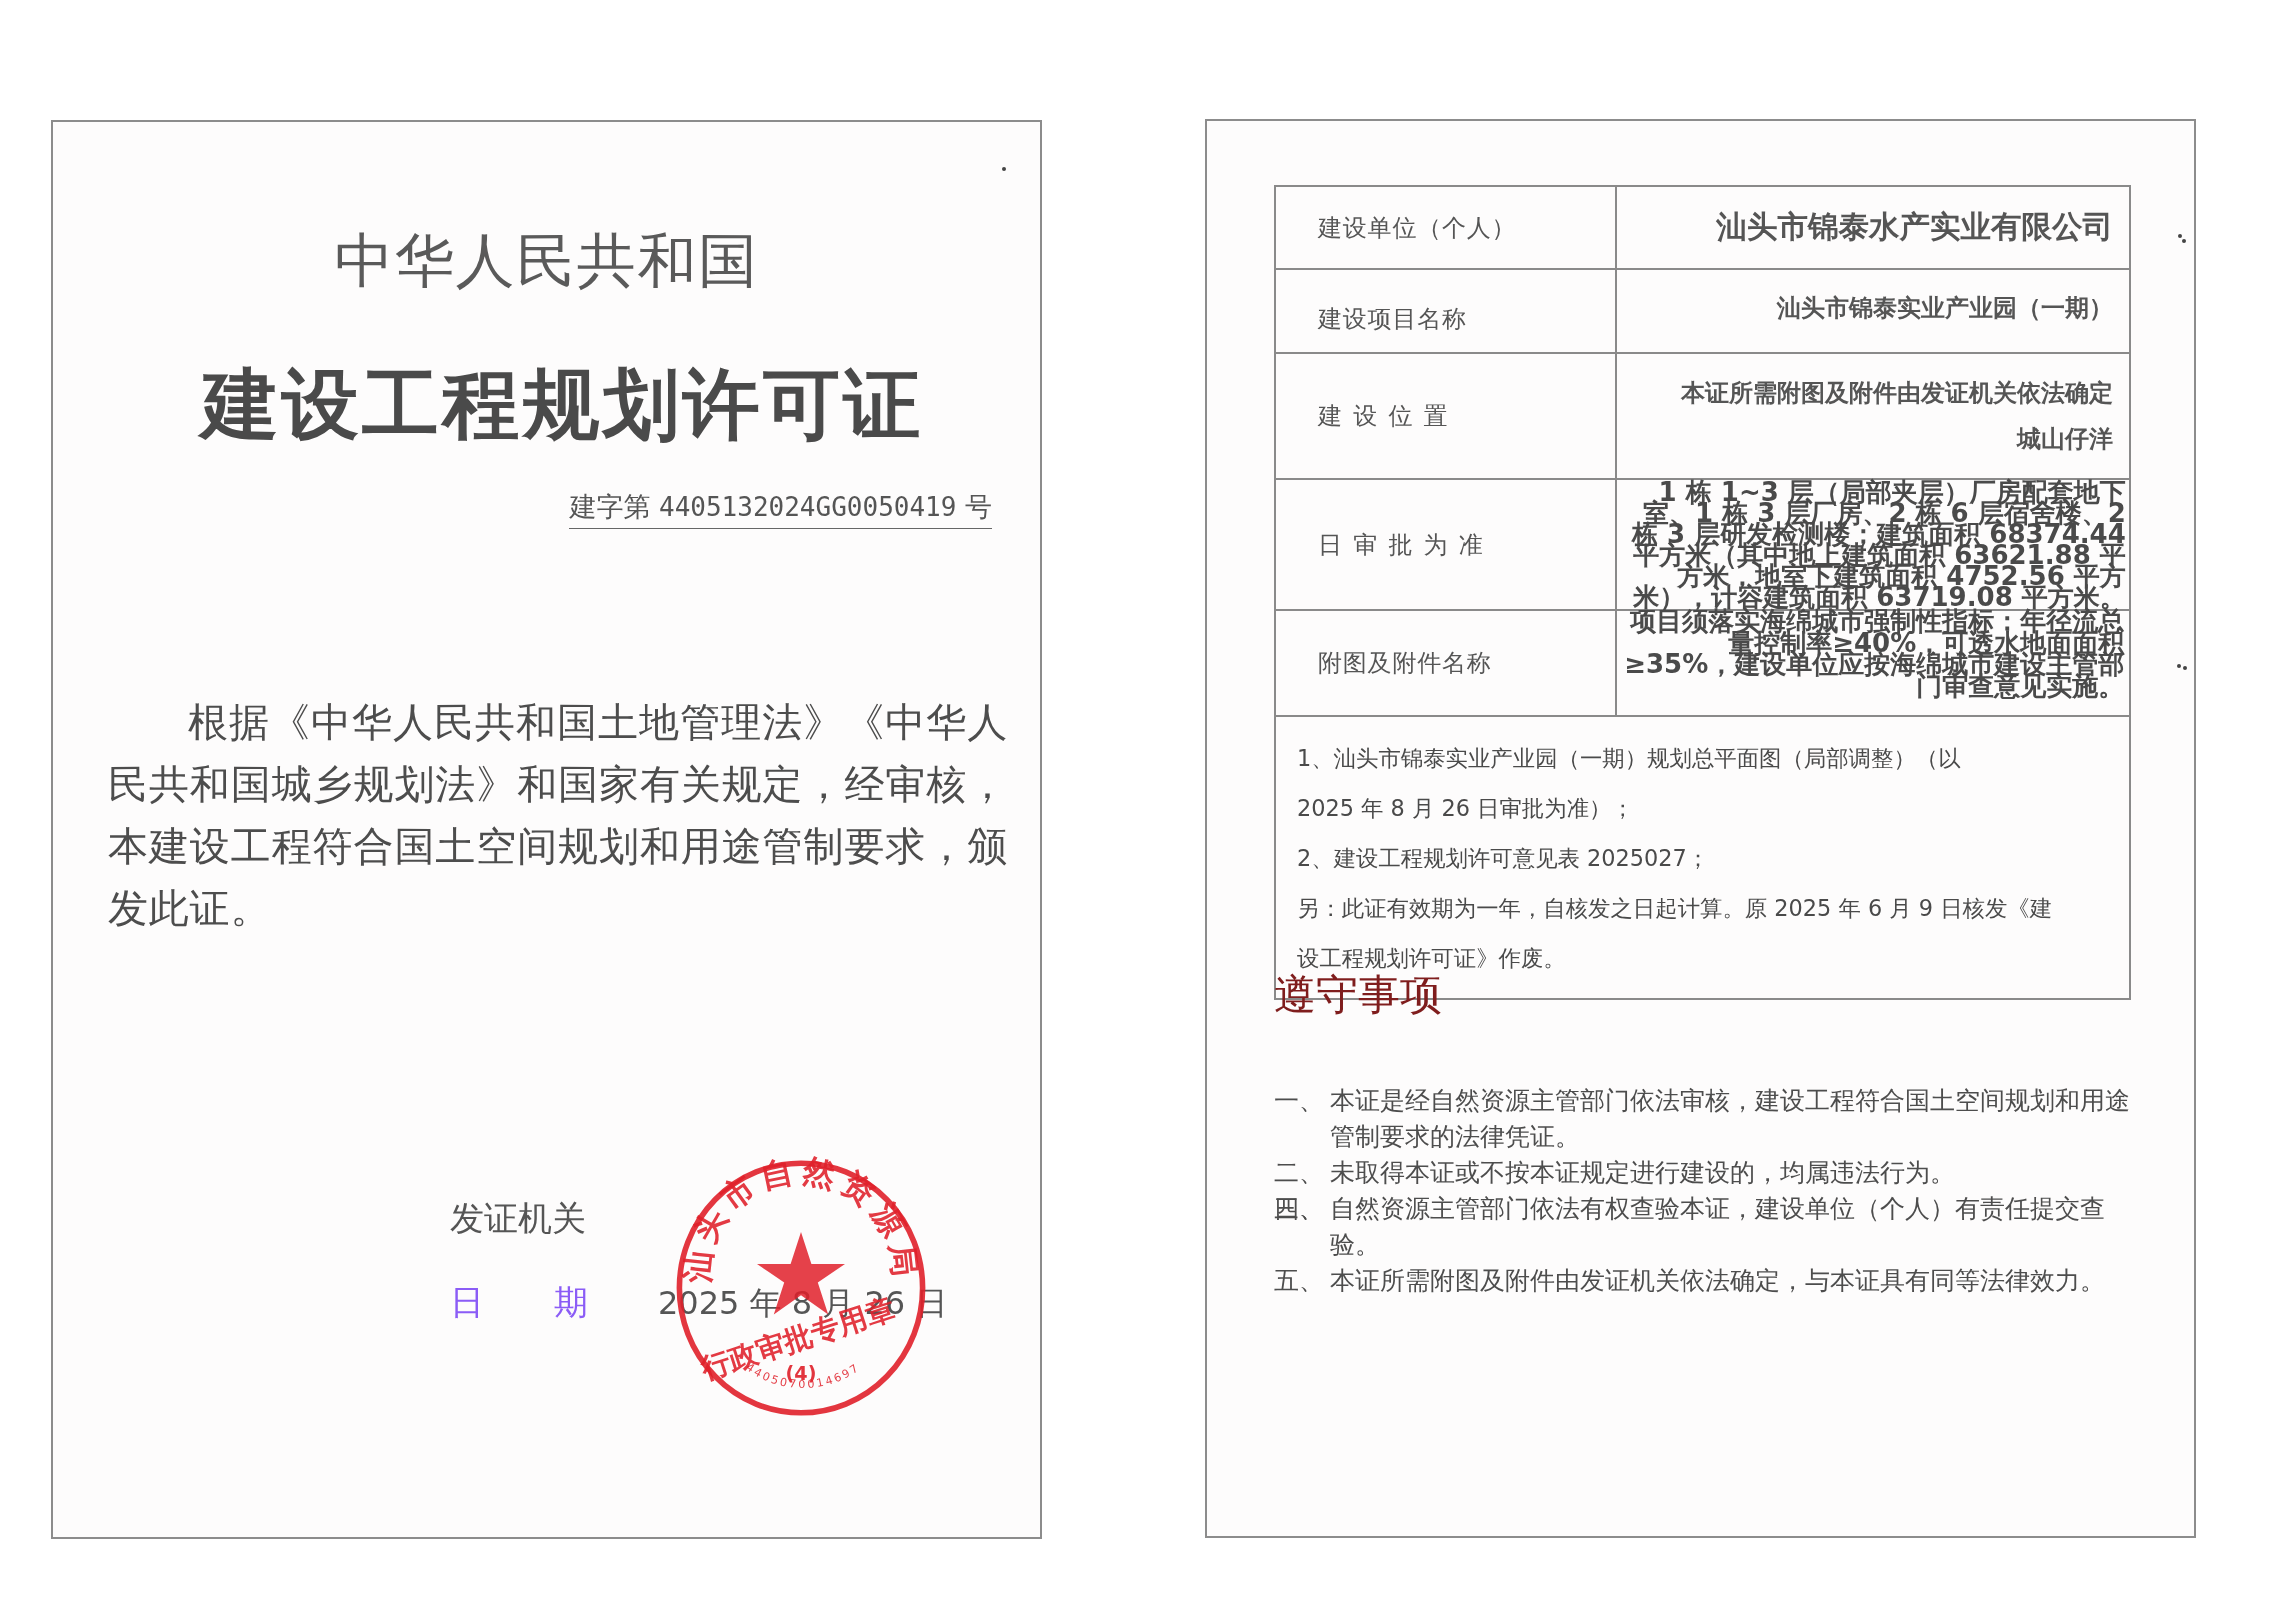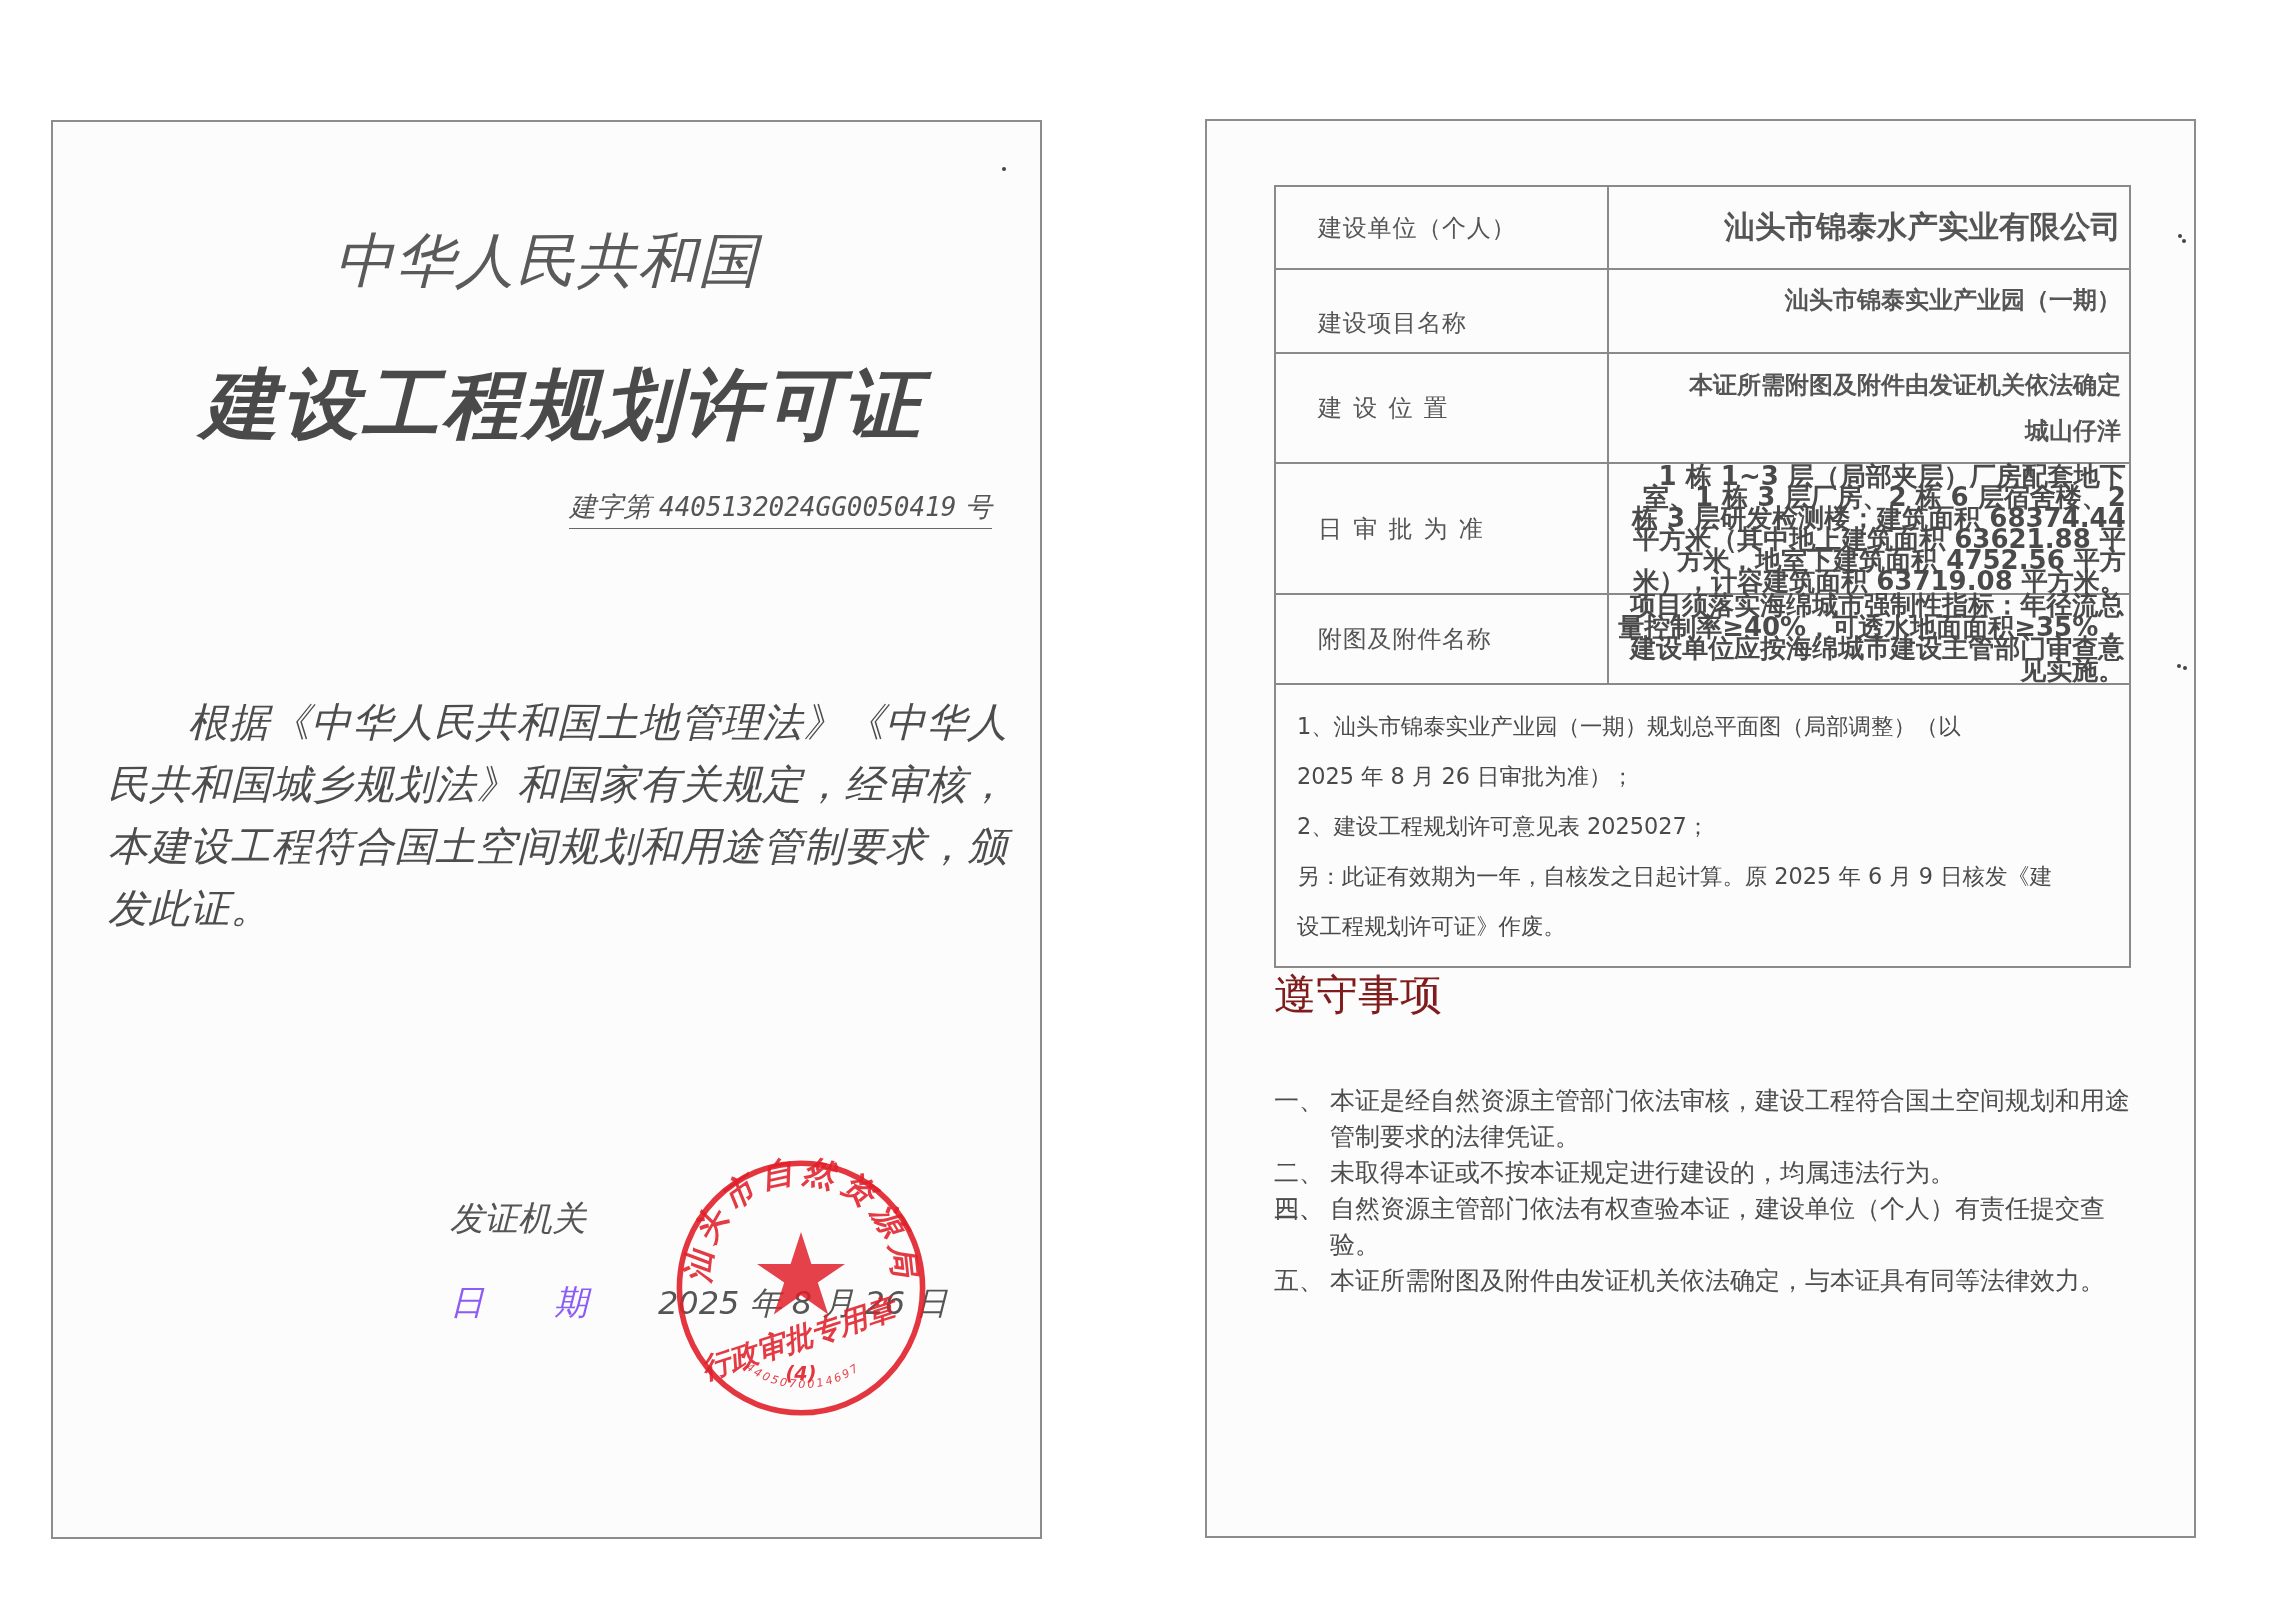--- a/index.html
+++ b/index.html
@@ -9,21 +9,21 @@
     overflow: hidden;
     font-family: "DejaVu Sans", "Liberation Sans", sans-serif;
     color: #4a4a4a;
   }
   .page {
     position: absolute;
     border: 2.4px solid #8c8c8c;
     background: #fdfcfc;
     box-sizing: border-box;
   }
-  #left-page  { left: 51px;  top: 120px; width: 991px; height: 1419px; font-style: italic; }
+  #left-page  { left: 51px;  top: 120px; width: 991px; height: 1419px; }
   #right-page { left: 1205px; top: 119px; width: 991px; height: 1419px; }
 
   
   .country {
     position: absolute; left: 0; right: 0; top: 100px;
     text-align: center;
     font-family: "DejaVu Sans", sans-serif;
     font-size: 59px; font-weight: 300; color: #5a5a5a;
     letter-spacing: 1.6px;
   }
@@ -69,21 +69,21 @@
   
   table.info {
     position: absolute; left: 67px; top: 64px;
     width: 857px;
     border-collapse: collapse;
     border: 2.4px solid #8a8a8a;
   }
   table.info td {
     border: 2px solid #8a8a8a;
     vertical-align: middle;
-    padding: 8px;
+    padding: 16px;
   }
   td.lbl {
     width: 281px;
     font-size: 24px; color: #555;
     padding-left: 42px !important;
     letter-spacing: 0.8px;
   }
   td.lbl.spaced { letter-spacing: 11.2px; }
   td.val {
     text-align: right;

